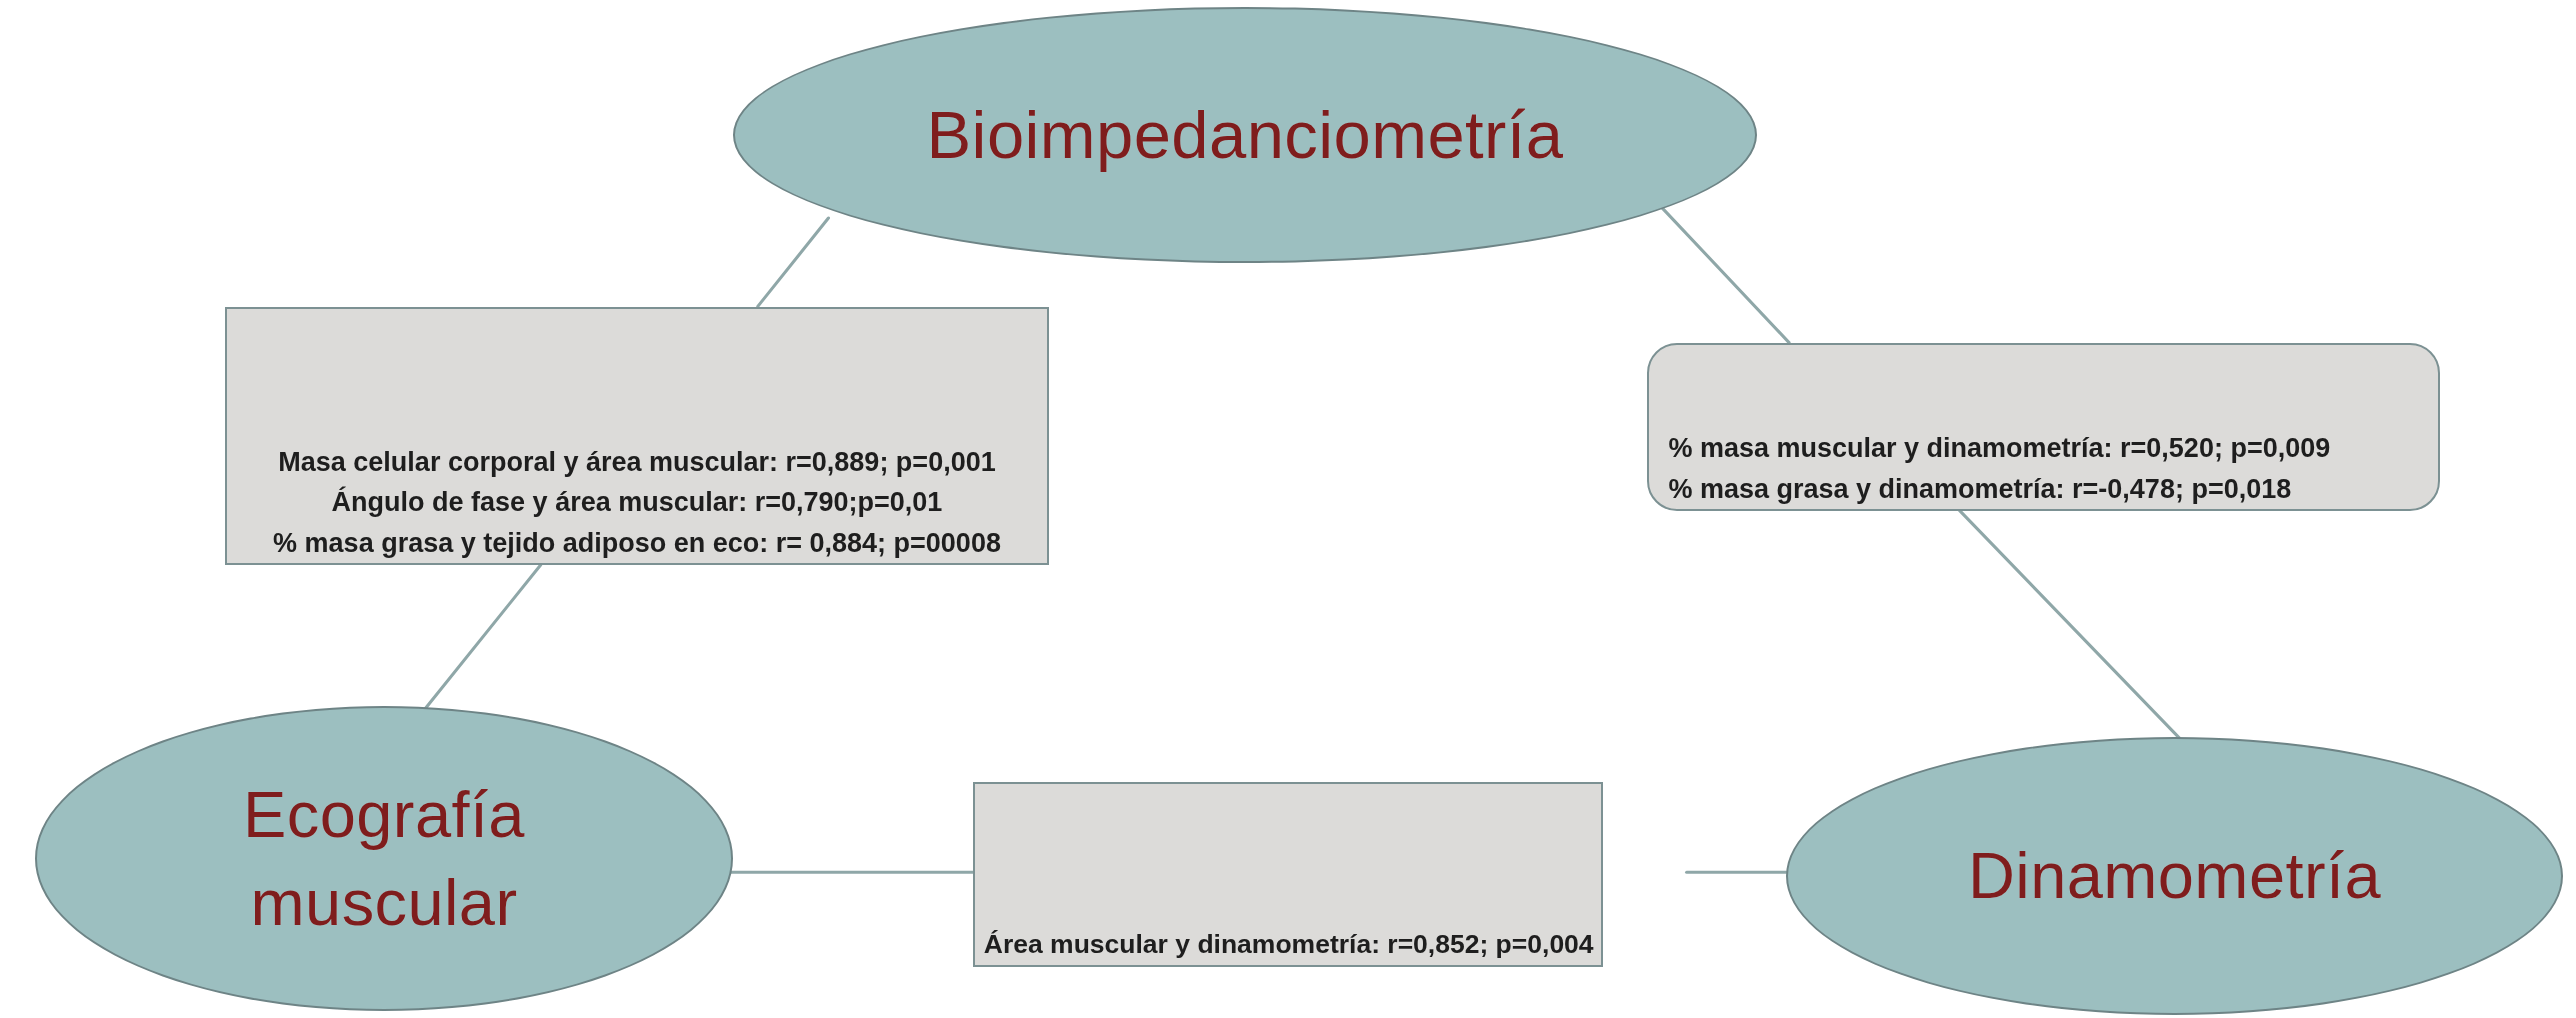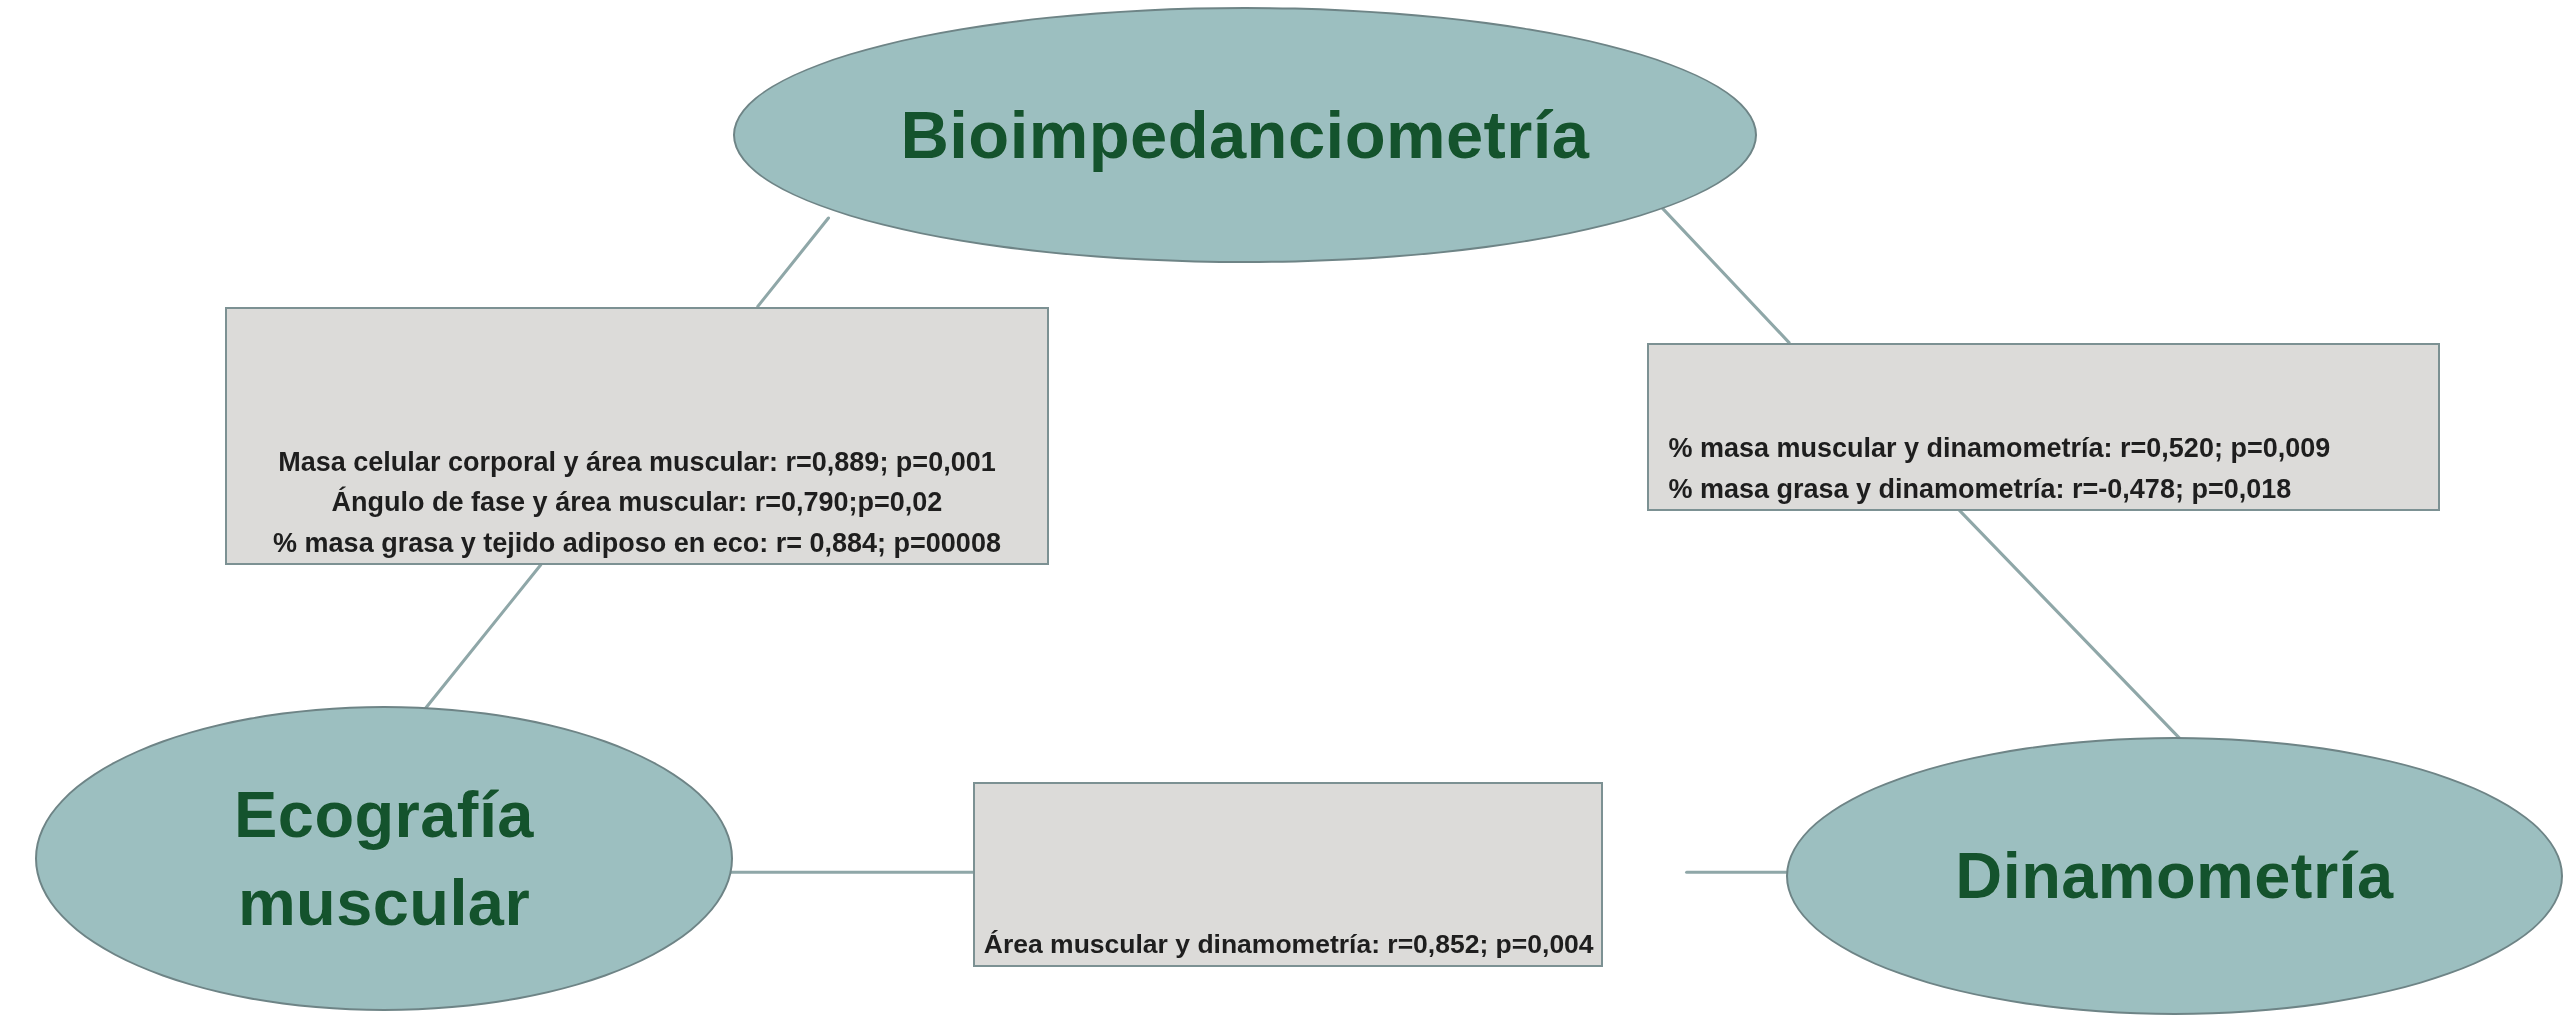--- a/index.html
+++ b/index.html
@@ -28,22 +28,22 @@
   .node-ellipse {
     position: absolute;
     box-sizing: border-box;
     background: #9CBFC0;
     border: 2.6px solid #6E8486;
     border-radius: 50%;
     display: flex;
     align-items: center;
     justify-content: center;
     text-align: center;
-    color: #14532d;
-    font-weight: 700;
+    color: #7f1d1d;
+    font-weight: 400;
     line-height: 1.18;
     letter-spacing: 0.4px;
     z-index: 3;
   }
   .node-ellipse .node-label {
     display: block;
     width: 86%;
     padding: 0 3.5px;
     text-shadow: 0 0 0.9px rgba(255,255,255,0.35);
   }
@@ -102,20 +102,21 @@
     width: 824px;
     height: 258px;
     font-size: 27px;
   }
   #box-bia-dina {
     left: 1647px;
     top: 343px;
     width: 793px;
     height: 168px;
     font-size: 27px;
+    border-radius: 30px;
   }
   #box-bia-dina .relation-lines {
     text-align: left;
     padding-left: 19.4px;
   }
   #box-eco-dina {
     left: 973px;
     top: 782px;
     width: 630px;
     height: 185px;
@@ -149,21 +150,21 @@
     </span>
   </div>
 
   <div class="node-ellipse" id="node-dinamometria">
     <span class="node-label">Dinamometría</span>
   </div>
 
   <div class="relation-box" id="box-bia-eco">
     <span class="relation-lines">
       <span class="relation-line">Masa celular corporal y área muscular: r=0,889; p=0,001</span>
-      <span class="relation-line">Ángulo de fase y área muscular: r=0,790;p=0,02</span>
+      <span class="relation-line">Ángulo de fase y área muscular: r=0,790;p=0,01</span>
       <span class="relation-line">% masa grasa y tejido adiposo en eco: r= 0,884; p=00008</span>
     </span>
   </div>
 
   <div class="relation-box" id="box-bia-dina">
     <span class="relation-lines">
       <span class="relation-line">% masa muscular y dinamometría: r=0,520; p=0,009</span>
       <span class="relation-line">% masa grasa y dinamometría: r=-0,478; p=0,018</span>
     </span>
   </div>

